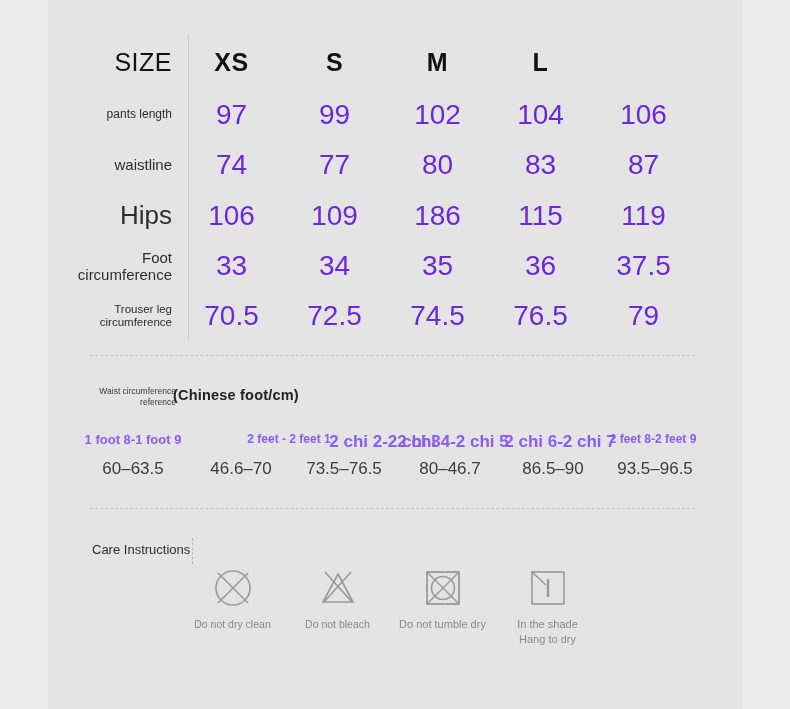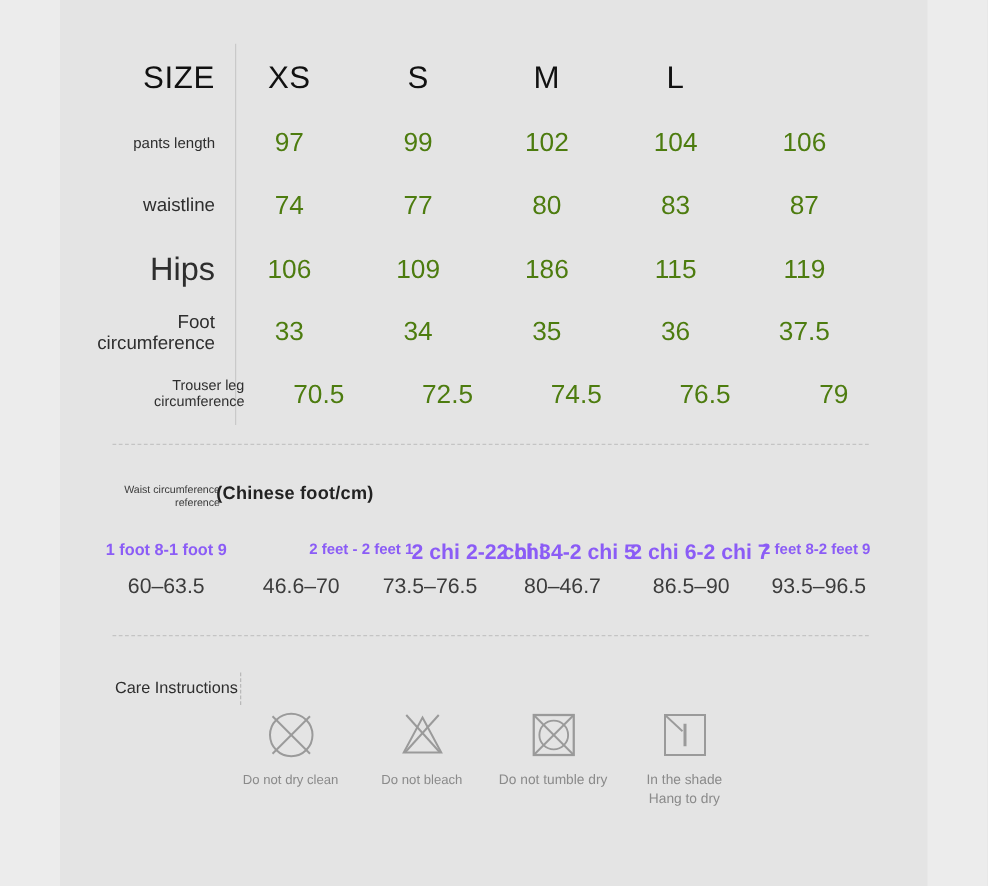--- a/index.html
+++ b/index.html
@@ -67,40 +67,40 @@
   
   #row-header { top: 42px; height: 40px; }
   #row-header .label-cell {
     font-size: 25px;
     letter-spacing: 0.5px;
     color: #111;
   }
   #row-header .val-cell {
     font-size: 25px;
     color: #111;
-    font-weight: 400;
+    font-weight: 700;
     letter-spacing: 0.5px;
   }
 
   
-  .drow .val-cell { font-size: 21px; color: #4d7c0f; }
+  .drow .val-cell { font-size: 28px; color: #6d28d9; }
 
   #row-0 { top: 96px; height: 38px; }
   #row-0 .label-cell { font-size: 12px; }
 
   #row-1 { top: 146px; height: 38px; }
   #row-1 .label-cell { font-size: 15px; }
 
   #row-2 { top: 196px; height: 40px; }
   #row-2 .label-cell { font-size: 26px; }
 
   #row-3 { top: 246px; height: 40px; }
   #row-3 .label-cell { font-size: 15px; }
 
-  #row-4 { top: 296px; height: 40px; justify-content: center; }
+  #row-4 { top: 296px; height: 40px; }
   #row-4 .label-cell { font-size: 11.5px; }
 
   
   .dash {
     position: absolute;
     left: 90px;
     width: 605px;
     height: 0;
     border-top: 1px dashed #c4c4c4;
   }

